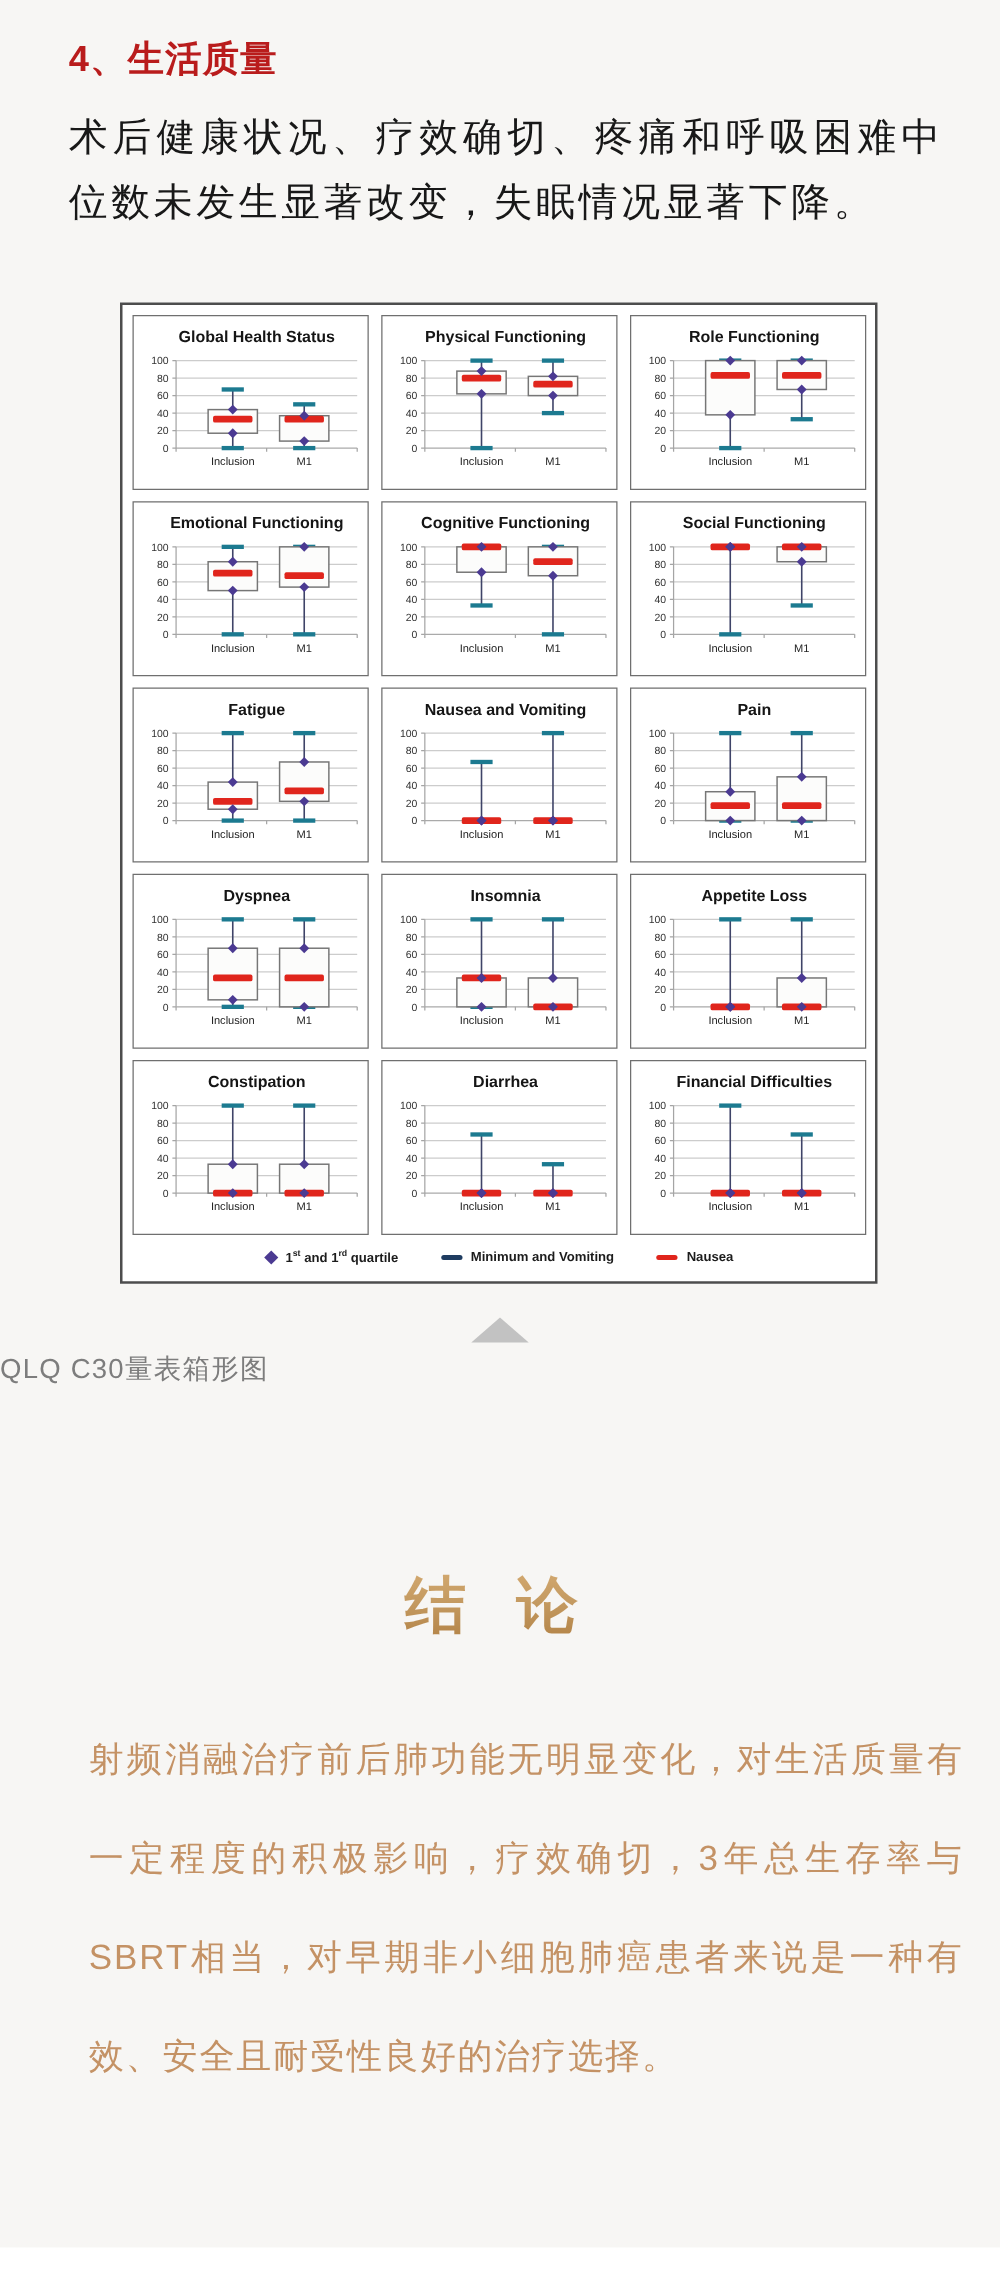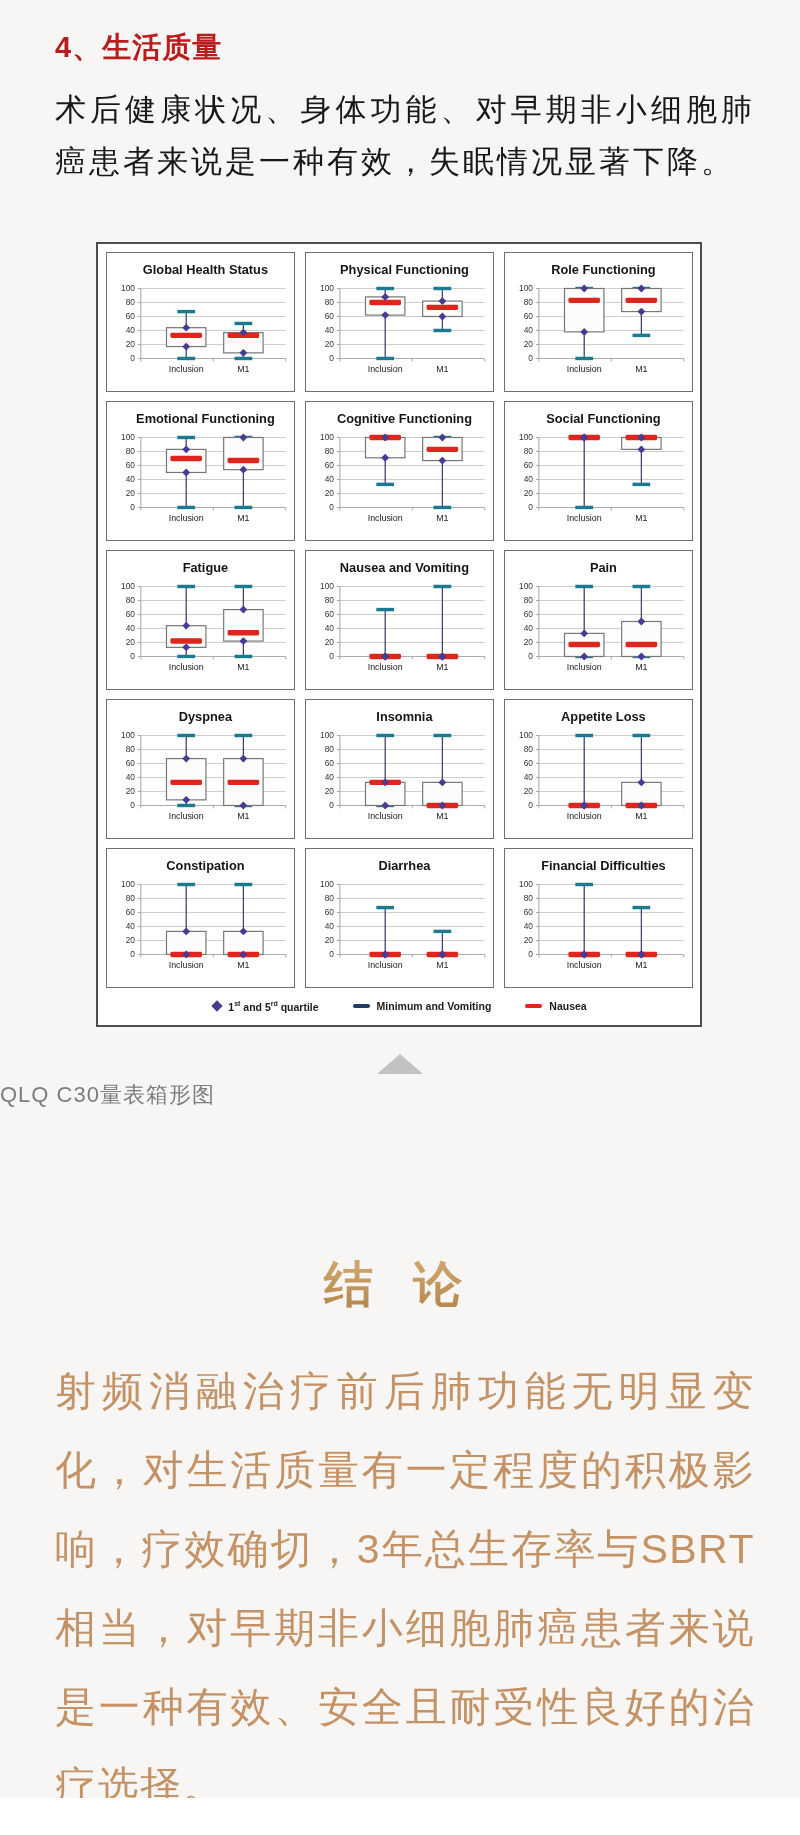--- a/index.html
+++ b/index.html
@@ -57,36 +57,36 @@
     position:absolute;left:0;top:1252px;width:800px;margin:0;
     text-align:center;
     font-family:"Liberation Serif","DejaVu Serif",serif;
     font-size:49px;font-weight:bold;letter-spacing:14px;
     color:#c0945c;
     background:linear-gradient(180deg,#d5ab72 0%,#c49a61 45%,#b07f42 100%);
     -webkit-background-clip:text;background-clip:text;
     -webkit-text-fill-color:transparent;
   }
   .conclusion-paragraph{
-    position:absolute;left:55px;top:1352px;width:700px;margin:0;
-    font-size:41px;line-height:79px;letter-spacing:1.5px;color:#c49265;
+    position:absolute;left:55px;top:1352px;width:700px;margin:16px;
+    font-size:28px;line-height:79px;letter-spacing:1.5px;color:#c49265;
     text-align:justify;
   }
   .footer-strip{
     position:absolute;left:0;top:1798px;width:800px;height:37px;background:#ffffff;
   }
 </style>
 </head>
 <body>
 
 <div>
 
   <h2 class="section-heading">4、生活质量</h2>
 
-  <p class="section-paragraph">术后健康状况、身体功能、对早期非小细胞肺癌患者来说是一种有效，失眠情况显著下降。</p>
+  <p class="section-paragraph">术后健康状况、疗效确切、疼痛和呼吸困难中位数未发生显著改变，失眠情况显著下降。</p>
 
   <figure class="figure-frame" style="margin:0;">
     <div class="panel-grid" id="panel-grid">
         <div class="panel">
           <svg viewBox="0 0 189 140" xmlns="http://www.w3.org/2000/svg">
             <text x="99.5" y="21" text-anchor="middle" font-size="13" font-weight="bold" fill="#151515" font-family="Liberation Sans, sans-serif">Global Health Status</text>
             <line x1="34" y1="107" x2="181" y2="107" stroke="#aaaaaa" stroke-width="1"></line>
             <line x1="31" y1="107" x2="34" y2="107" stroke="#a5a5a5" stroke-width="1"></line>
             <text x="28" y="110" text-anchor="end" font-size="8.5" fill="#333333" font-family="Liberation Sans, sans-serif">0</text>
             <line x1="34" y1="92.8" x2="181" y2="92.8" stroke="#cccccc" stroke-width="1"></line>
@@ -717,21 +717,21 @@
             <rect x="122" y="104.25" width="32" height="5.5" rx="1.5" fill="#e0251c"></rect>
             <path d="M 138 103 L 142 107 L 138 111 L 134 107 Z" fill="#4b3a92"></path>
             <path d="M 138 103 L 142 107 L 138 111 L 134 107 Z" fill="#4b3a92"></path>
             <text x="138" y="121" text-anchor="middle" font-size="9" fill="#222222" font-family="Liberation Sans, sans-serif">M1</text>
           </svg>
         </div>
       </div>
     <div class="fig-legend" id="fig-legend">
         <span class="legend-item">
           <span class="legend-diamond" style="background: rgb(75, 58, 146);"></span>
-          <span class="legend-label"><span>1</span><sup>st</sup><span> and 5</span><sup>rd</sup><span> quartile</span></span>
+          <span class="legend-label"><span>1</span><sup>st</sup><span> and 1</span><sup>rd</sup><span> quartile</span></span>
         </span>
         <span class="legend-item">
           <span class="legend-dash" style="background: rgb(31, 60, 97);"></span>
           <span class="legend-label"><span>Minimum and Vomiting</span></span>
         </span>
         <span class="legend-item">
           <span class="legend-dash" style="background: rgb(224, 37, 28);"></span>
           <span class="legend-label"><span>Nausea</span></span>
         </span>
       </div>

